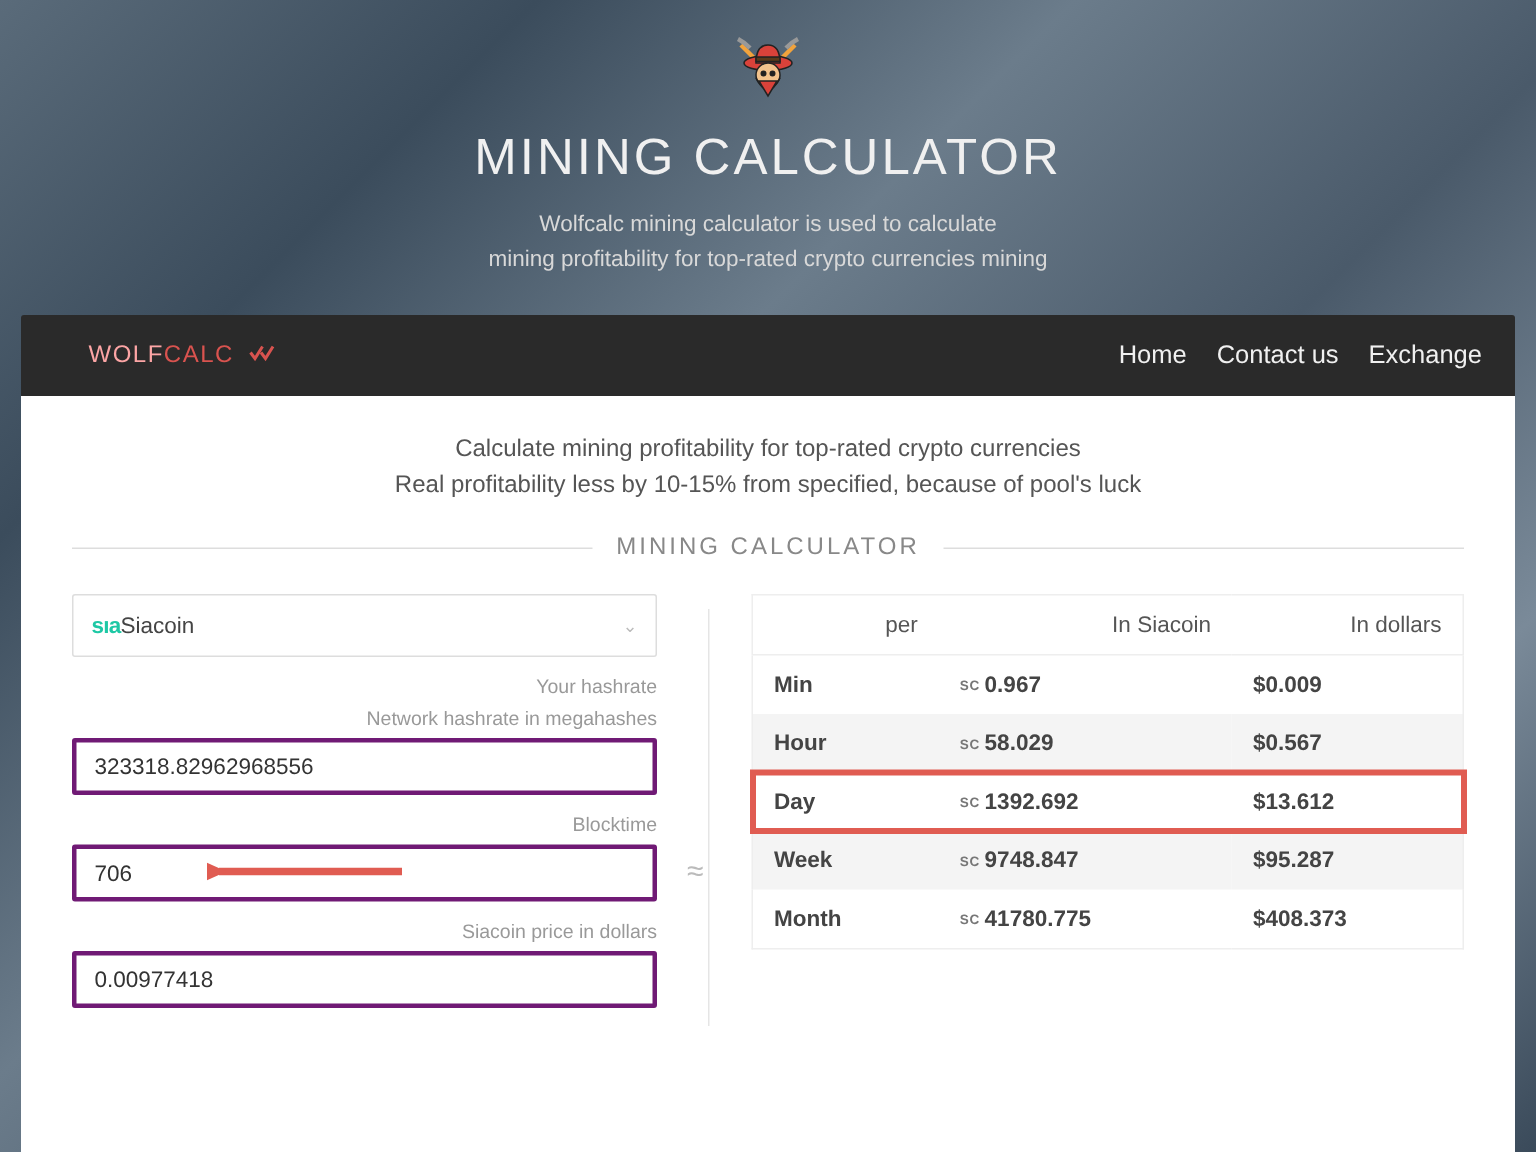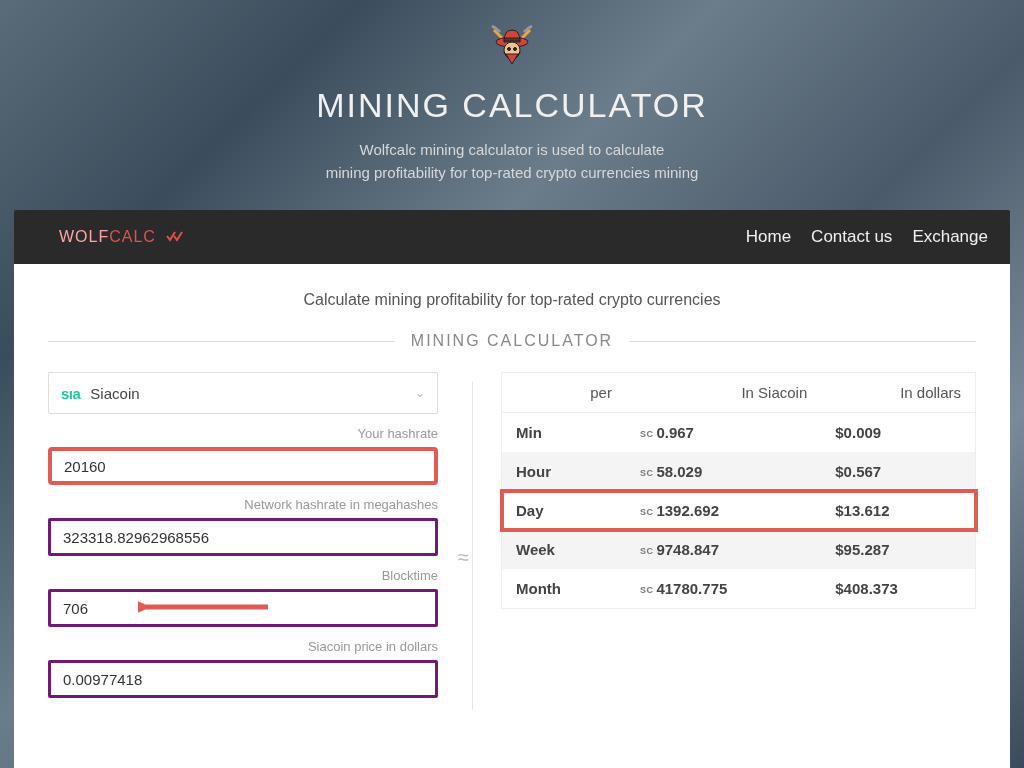--- a/index.html
+++ b/index.html
@@ -122,21 +122,21 @@
     padding: 0 12px;
     margin-bottom: 12px;
     background: #fff;
     position: relative;
   }
   .sia-logo {
     color: #1ec8a5;
     font-weight: 700;
     font-size: 15px;
     letter-spacing: -0.5px;
-    margin-right: 10px;
+    margin-right: 0;
   }
   .sia-logo .dot { color: #1ec8a5; }
   .select-text { color: #444; font-size: 15px; }
   .chevron {
     margin-left: auto;
     color: #bbb;
     font-size: 12px;
   }
   .field-label {
     color: #999;
@@ -244,38 +244,38 @@
     <div class="nav-links">
       <a href="#">Home</a>
       <a href="#">Contact us</a>
       <a href="#">Exchange</a>
     </div>
   </div>
 
   <div class="content">
     <div class="intro">
       <div>Calculate mining profitability for top-rated crypto currencies</div>
+      <div>Real profitability less by 10-15% from specified, because of pool's luck</div>
     </div>
 
     <div class="section-title">
       <div class="line"></div>
       <div class="txt">MINING CALCULATOR</div>
       <div class="line"></div>
     </div>
 
     <div class="cols">
       <div class="col-left">
         <div class="select-box">
           <span class="sia-logo">s<span class="dot">ı</span>a</span>
           <span class="select-text">Siacoin</span>
           <span class="chevron">⌄</span>
         </div>
 
         <div class="field-label">Your hashrate</div>
-        <input class="input-box hl-input" value="20160" style="">
 
         <div class="field-label">Network hashrate in megahashes</div>
         <input class="input-box" value="323318.82962968556" style="">
 
         <div class="arrow-wrap">
           <div class="field-label">Blocktime</div>
           <input class="input-box" value="706" style="">
           <svg class="arrow" width="140" height="22">
             <defs>
               <marker id="ah" markerWidth="10" markerHeight="10" refX="2" refY="5" orient="auto">

